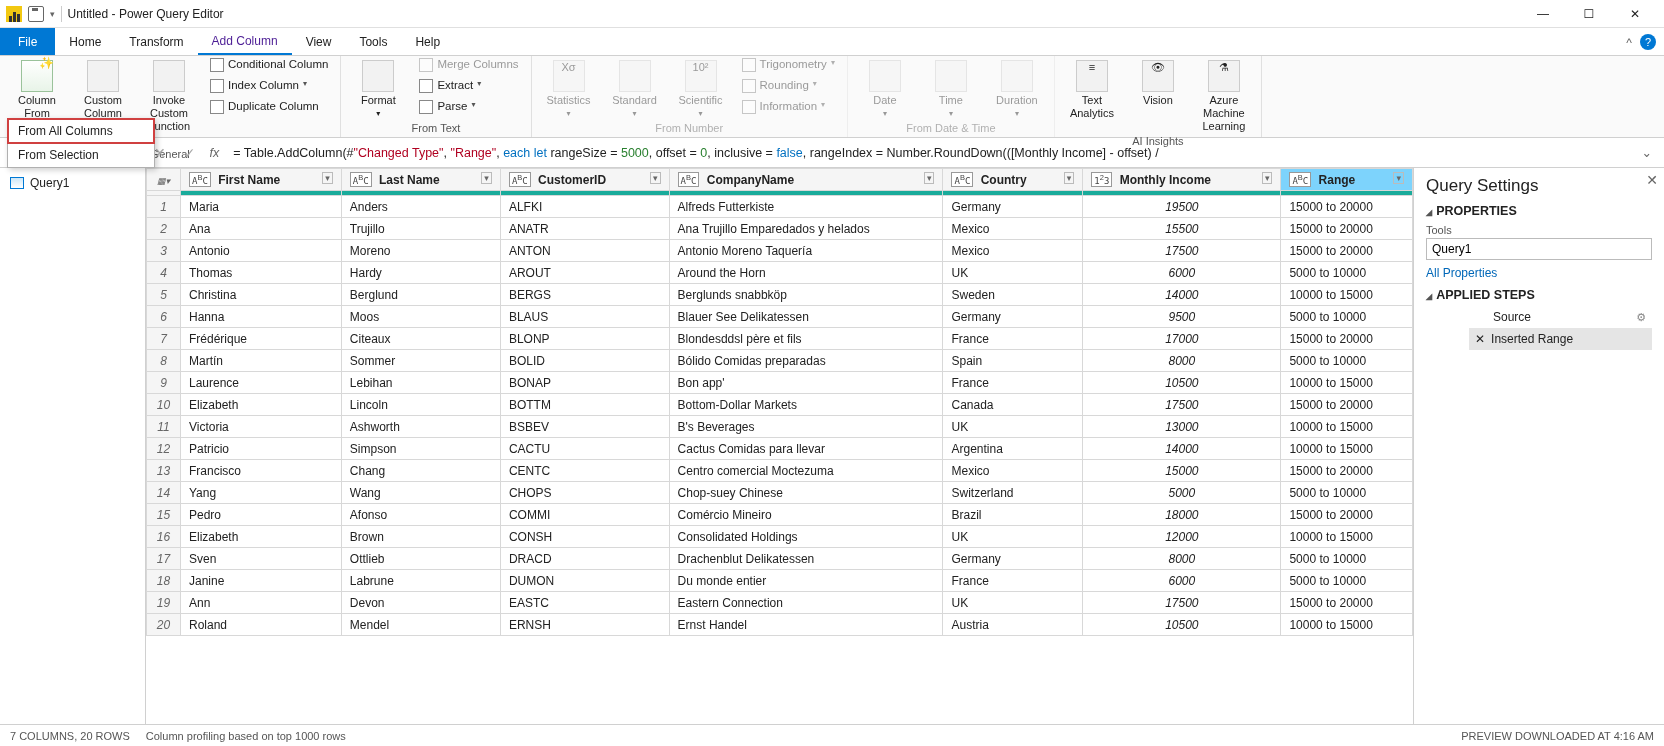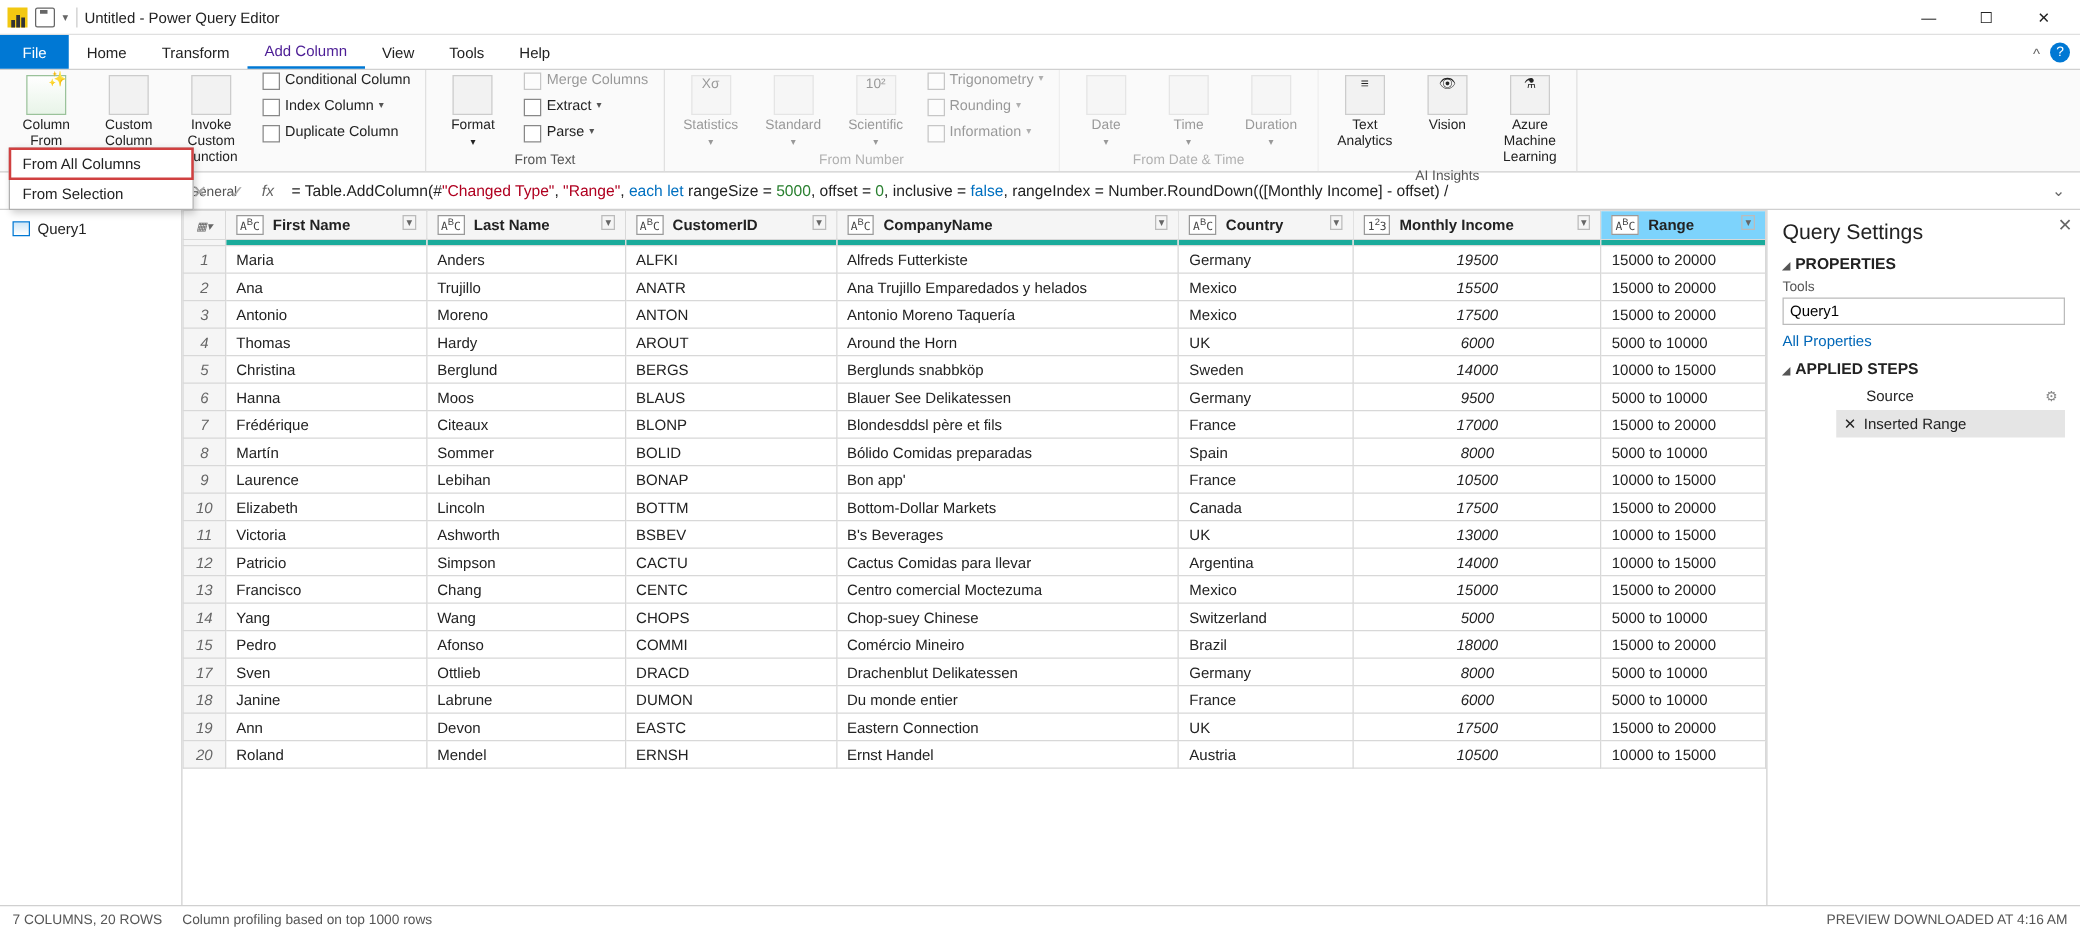--- a/index.html
+++ b/index.html
@@ -470,20 +470,30 @@
             <td class="rownum">15</td>
             <td>Pedro</td>
             <td>Afonso</td>
             <td>COMMI</td>
             <td>Comércio Mineiro</td>
             <td>Brazil</td>
             <td class="num">18000</td>
             <td>15000 to 20000</td>
           </tr>
           <tr>
+            <td class="rownum">16</td>
+            <td>Elizabeth</td>
+            <td>Brown</td>
+            <td>CONSH</td>
+            <td>Consolidated Holdings</td>
+            <td>UK</td>
+            <td class="num">12000</td>
+            <td>10000 to 15000</td>
+          </tr>
+          <tr>
             <td class="rownum">17</td>
             <td>Sven</td>
             <td>Ottlieb</td>
             <td>DRACD</td>
             <td>Drachenblut Delikatessen</td>
             <td>Germany</td>
             <td class="num">8000</td>
             <td>5000 to 10000</td>
           </tr>
           <tr>

